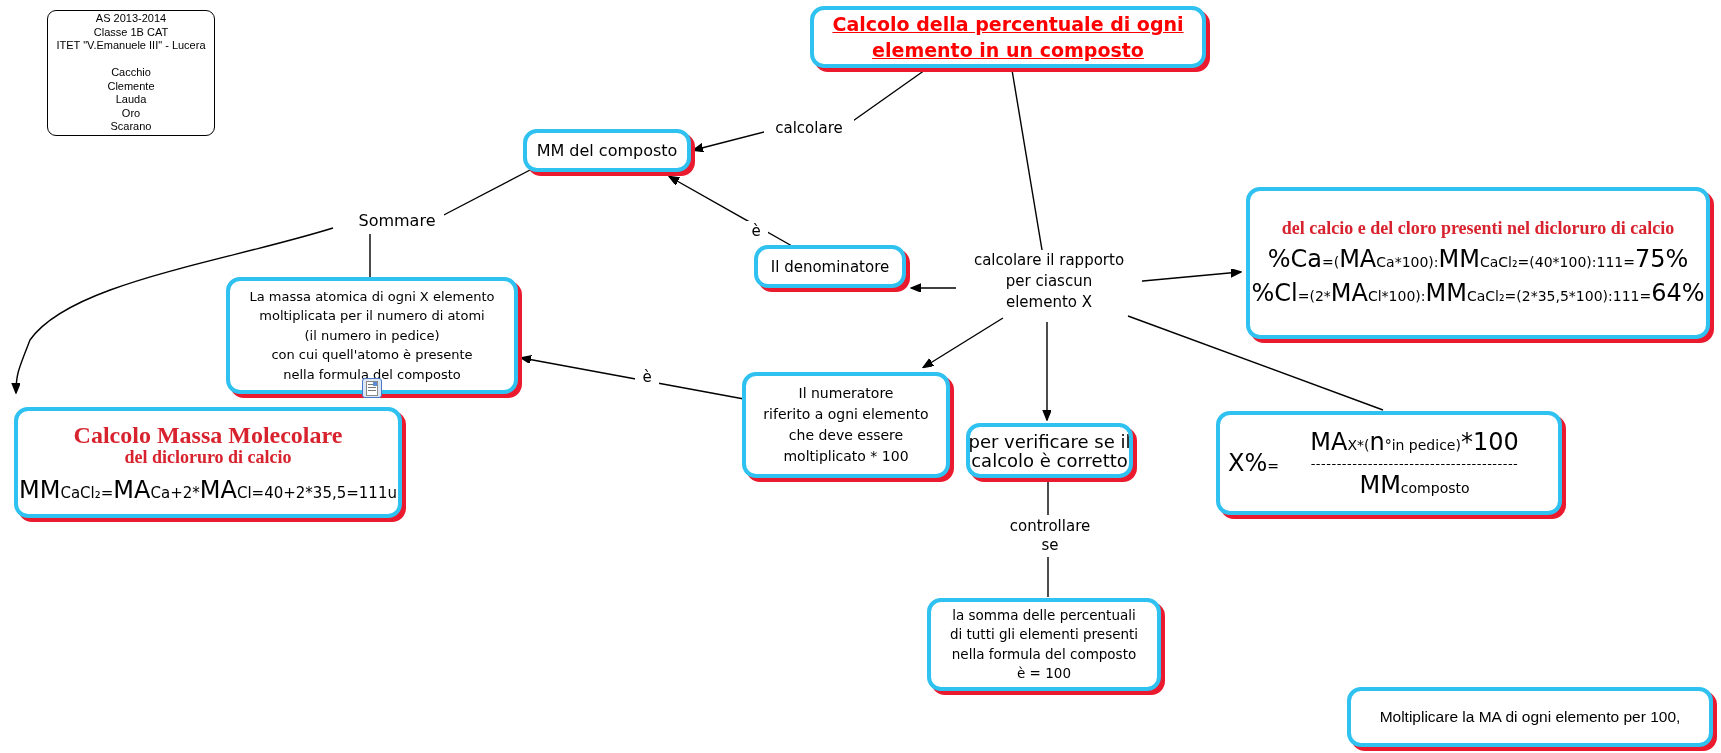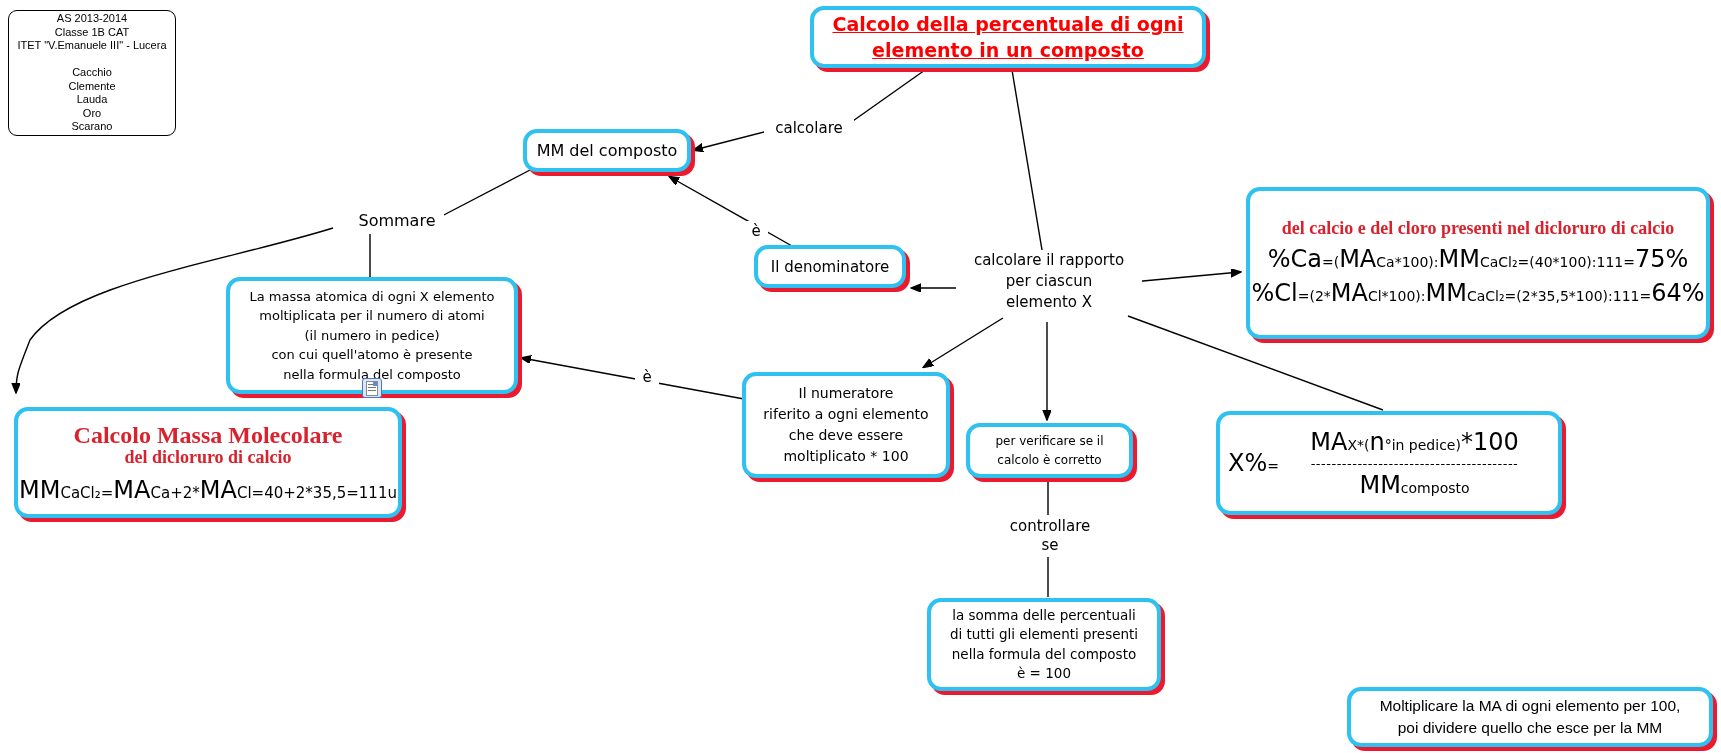--- a/index.html
+++ b/index.html
@@ -13,21 +13,21 @@
   .node{position:absolute;z-index:2;background:#fff;box-sizing:border-box;
         border:4px solid var(--box-border,#2fc1f0);border-radius:14px;
         box-shadow:4px 4px 0 0 var(--box-shadow,#ec1a2e);
         display:flex;flex-direction:column;justify-content:center;align-items:center;
         text-align:center;overflow:hidden;}
   .node .ln{white-space:nowrap;}
 
   .credits{position:absolute;z-index:2;background:#fff;box-sizing:border-box;
            border:1.5px solid #000;border-radius:9px;
            font-family:"Liberation Sans",sans-serif;font-size:11px;line-height:13.5px;
-           display:flex;flex-direction:column;justify-content:center;align-items:center;text-align:center;}
+           display:flex;flex-direction:column;justify-content:center;align-items:center;text-align:center;margin-left:39px;}
   .credits .ln{min-height:13.5px;white-space:nowrap;}
 
   .title-node{font-size:19px;font-weight:bold;line-height:26px;
               color:var(--title-red,#ff0000);text-decoration:underline;}
 
   .label{position:absolute;z-index:3;background:#fff;text-align:center;
          font-size:15px;line-height:20px;padding:0 2px;}
   .label .ln{white-space:nowrap;}
 
   .serif-title{font-family:"Liberation Serif",serif;font-weight:bold;color:var(--heading-red,#d8232e);
@@ -145,21 +145,21 @@
       </div>
   </div>
 
   <div class="node" style="left:742px;top:372px;width:208px;height:106px;font-size:14px;line-height:21px;">
     <div class="ln">Il numeratore</div>
     <div class="ln">riferito a ogni elemento</div>
     <div class="ln">che deve essere</div>
     <div class="ln">moltiplicato * 100</div>
   </div>
 
-  <div class="node" style="left:966px;top:423px;width:167px;height:55px;font-size:12px;line-height:19px;">
+  <div class="node" style="left:966px;top:423px;width:167px;height:55px;font-size:18px;line-height:19px;">
     <div class="ln">per verificare se il</div>
     <div class="ln">calcolo è corretto</div>
   </div>
 
   <div class="node" style="left:1246px;top:187px;width:464px;height:152px;">
     <div class="serif-sub">del calcio e del cloro presenti nel dicloruro di calcio</div>
     <div class="frow" style="margin-top:8px;">
         <span class="seg-lg">%Ca</span>
         <span class="seg-sm"> =(</span>
         <span class="seg-lg">MA</span>
@@ -205,21 +205,20 @@
 
   <div class="node" style="left:927px;top:598px;width:234px;height:93px;font-size:13.5px;line-height:19.5px;">
     <div class="ln">la somma delle percentuali</div>
     <div class="ln">di tutti gli elementi presenti</div>
     <div class="ln">nella formula del composto</div>
     <div class="ln">è = 100</div>
   </div>
 
   <div class="node" style="left:1347px;top:687px;width:366px;height:60px;font-family:'Liberation Sans',sans-serif;font-size:15.5px;line-height:22px;">
     <div class="ln">Moltiplicare la MA di ogni elemento per 100,</div>
-    <div class="ln">poi dividere quello che esce per la MM</div>
   </div>
 
   <div class="label" style="left:764px;top:118px;width:86px;">calcolare</div>
   <div class="label" style="left:350px;top:211px;width:90px;font-size:16px;">Sommare</div>
   <div class="label" style="left:744px;top:221px;width:20px;">è</div>
   <div class="label" style="left:635px;top:367px;width:20px;">è</div>
   <div class="label" style="left:956px;top:250px;width:182px;line-height:21px;">
     <div class="ln">calcolare il rapporto</div>
     <div class="ln">per ciascun</div>
     <div class="ln">elemento X</div>

